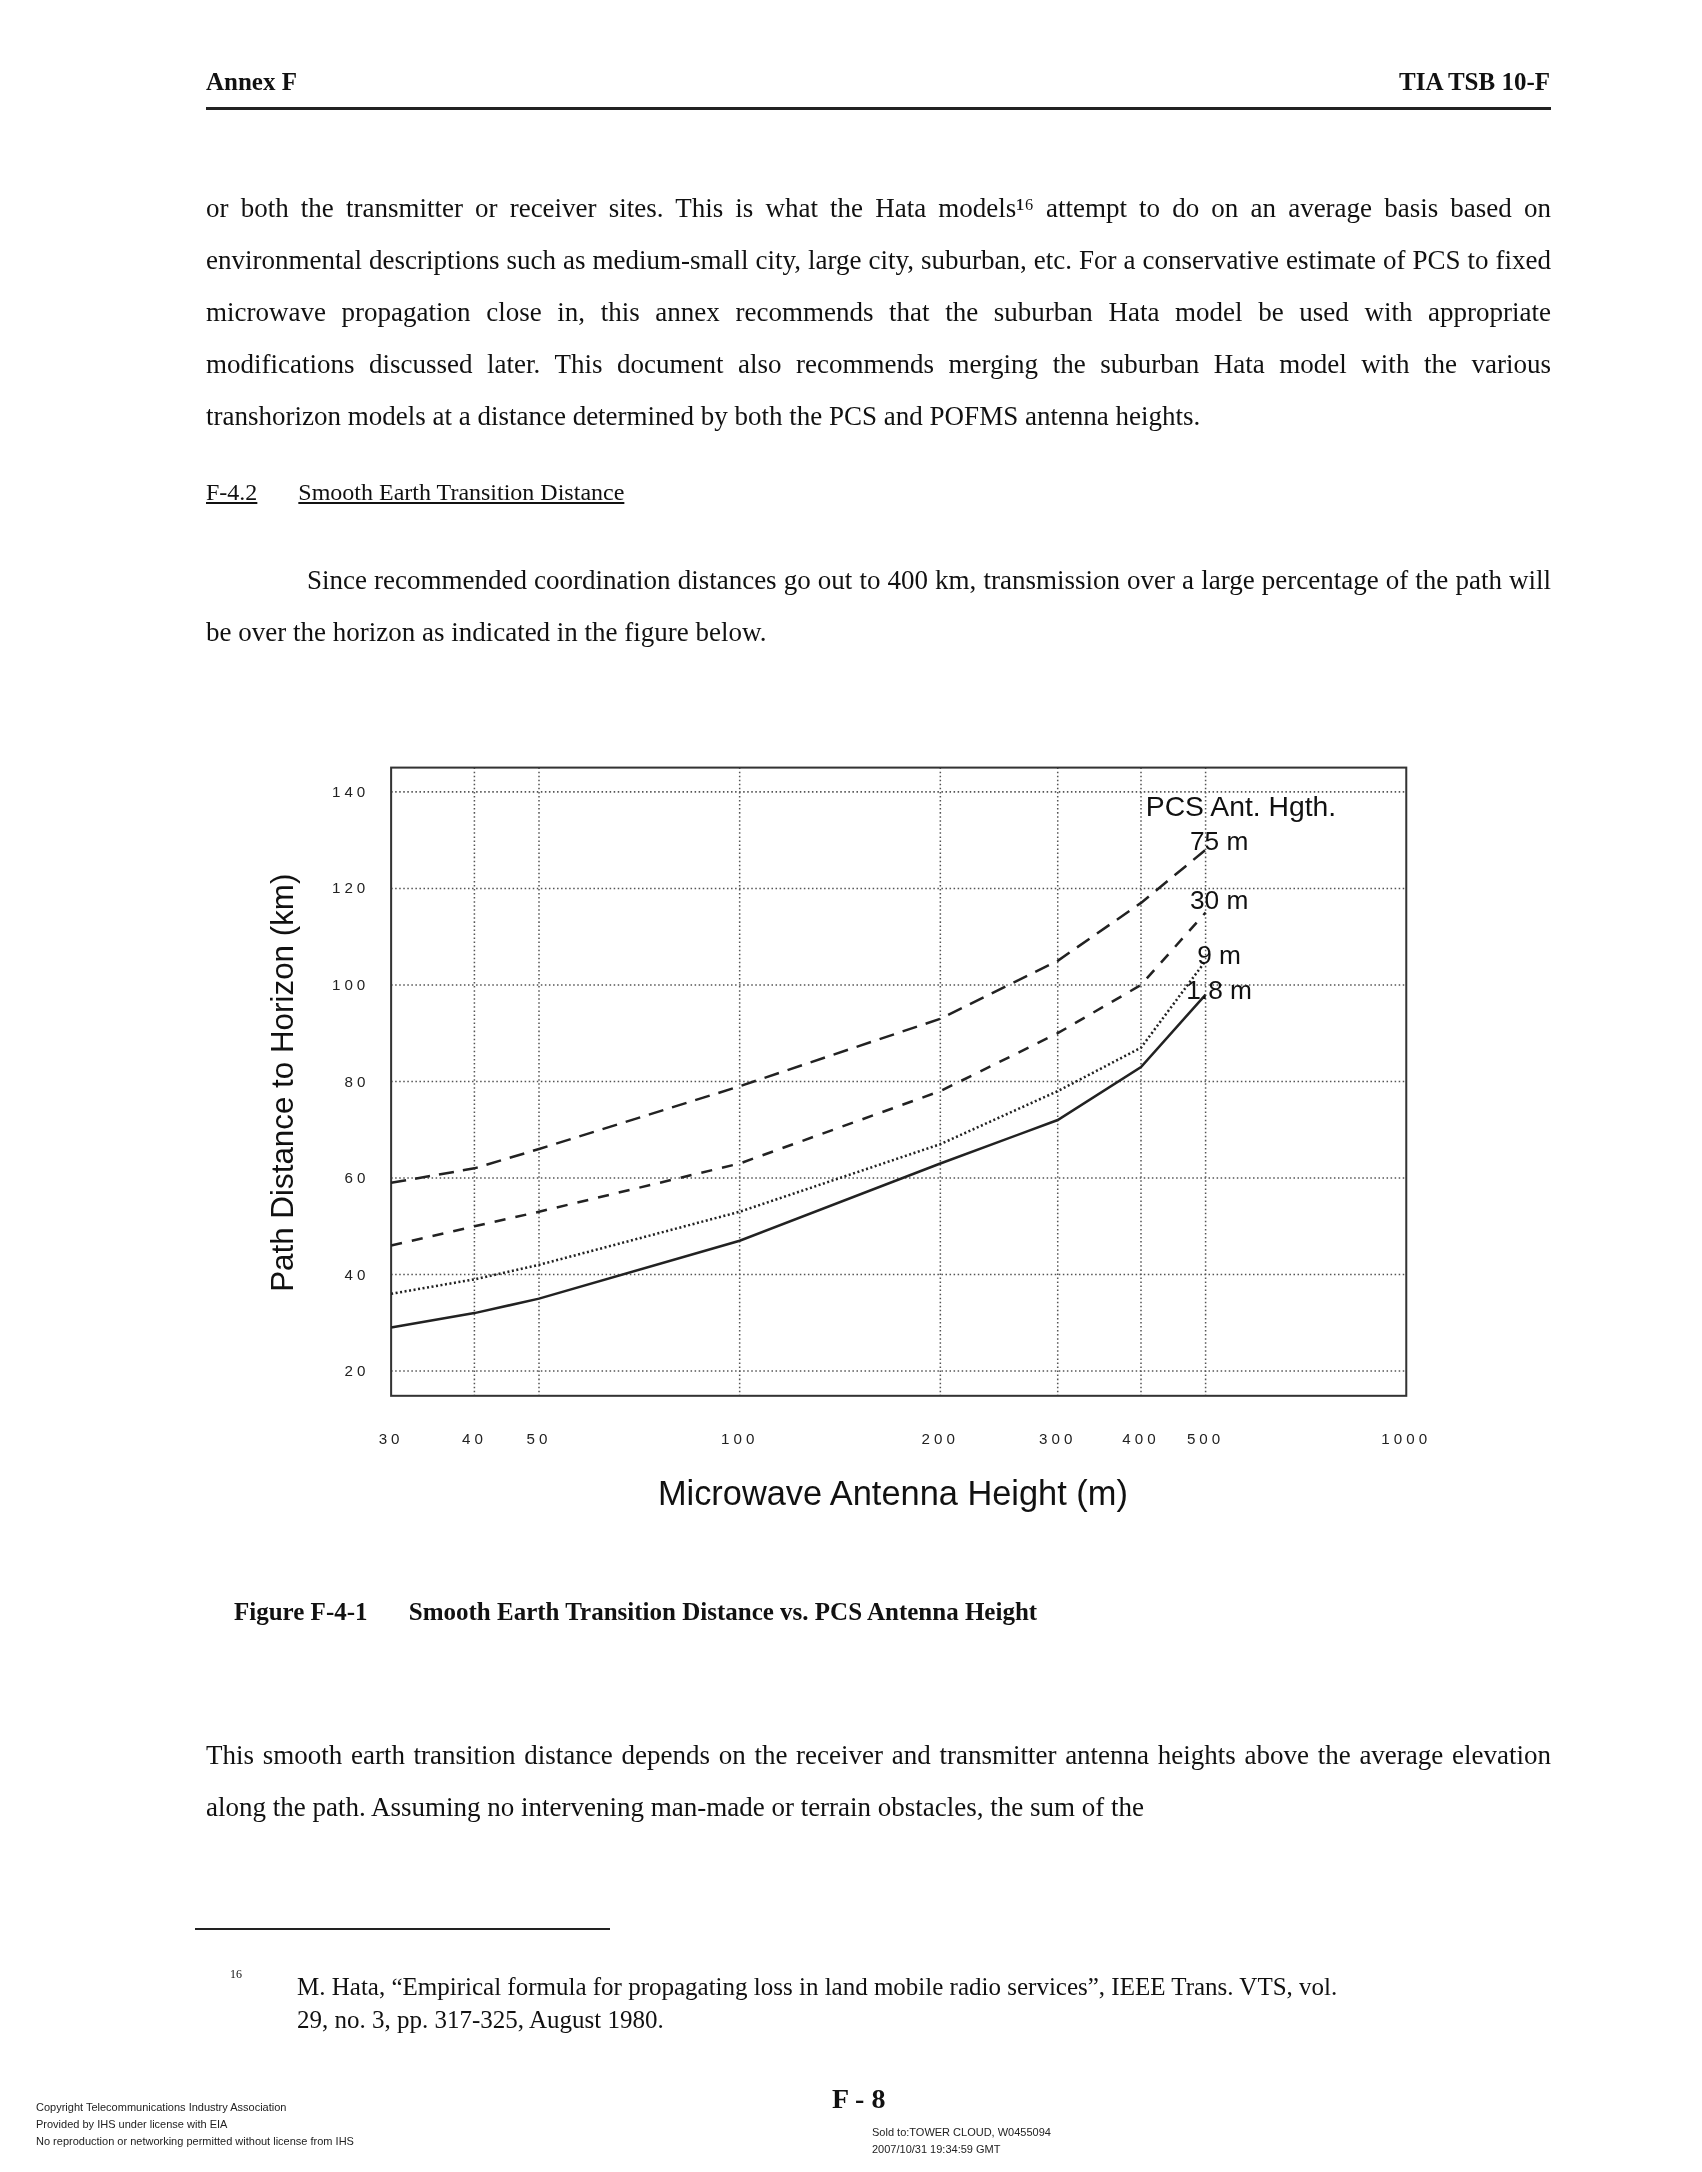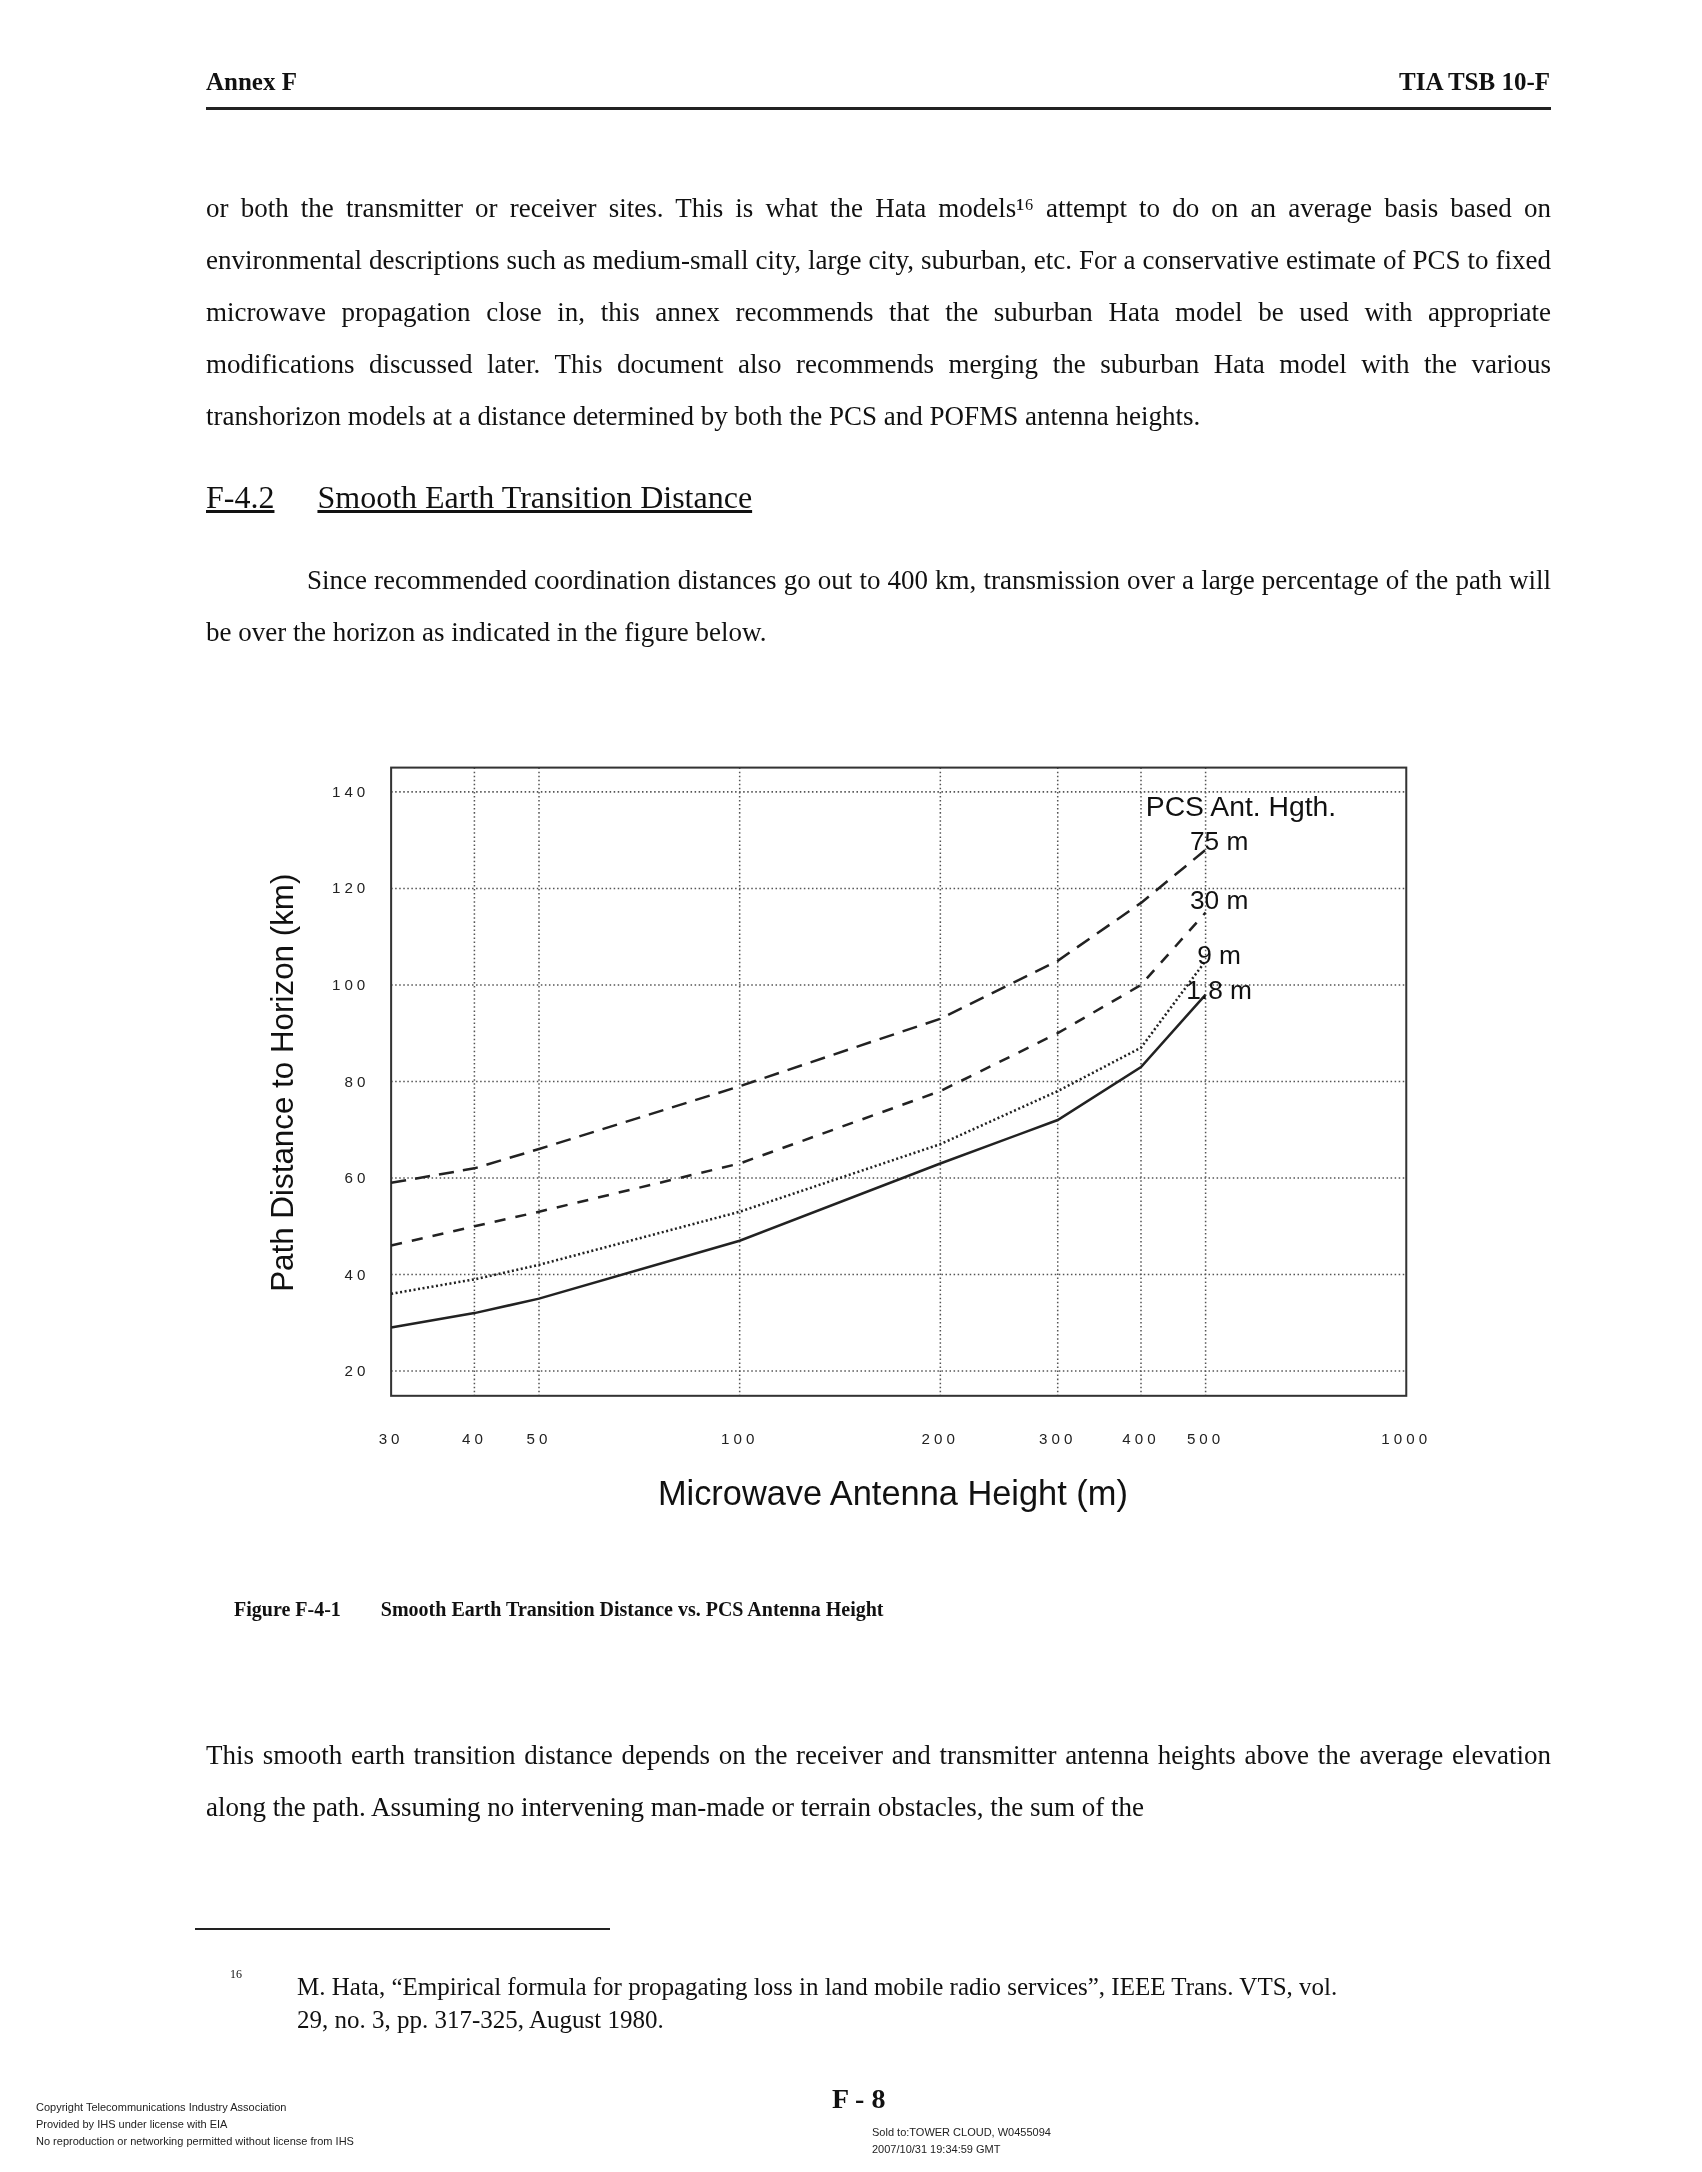--- a/index.html
+++ b/index.html
@@ -1,23 +1,23 @@
 <!DOCTYPE html>
 <html style="font-size:8px"><head>
 <meta charset="utf-8">
 <style>
   html,body{margin:0;padding:0;background:#fff;}
   body{width:1702px;height:2172px;position:relative;overflow:hidden;color:#111;font-family:"Liberation Serif","DejaVu Serif",serif;}
   .abs{position:absolute;}
   .hdr{top:68px;font-weight:bold;font-size:25px;}
   .hdr-rule{left:206px;top:107px;width:1345px;height:2.5px;background:#222;}
   .para{left:206px;width:1345px;font-size:27px;line-height:52px;text-align:justify;}
-  .sec{left:206px;top:479px;font-size:32px;}
+  .sec{left:206px;top:479px;font-size:24px;}
   .sec span{text-decoration:underline;}
-  .fig-cap{left:234px;top:1598px;font-size:20px;font-weight:bold;font-family:Liberation Serif, serif;}
+  .fig-cap{left:234px;top:1598px;font-size:25px;font-weight:bold;font-family:Liberation Serif, serif;}
   .fn-rule{left:195px;top:1928px;width:415px;height:2px;background:#222;}
   .fn{font-size:25px;line-height:33px;}
   .small{font-family:"Liberation Sans","DejaVu Sans",sans-serif;font-size:11px;line-height:17px;color:#222;}
   .pageno{left:832px;top:2083px;font-size:28px;font-weight:bold;}
   svg text{font-family:"Liberation Sans","DejaVu Sans",sans-serif;}
 </style>
 </head>
 <body>
 
 <div class="abs hdr" style="left:206px;">Annex F</div>

